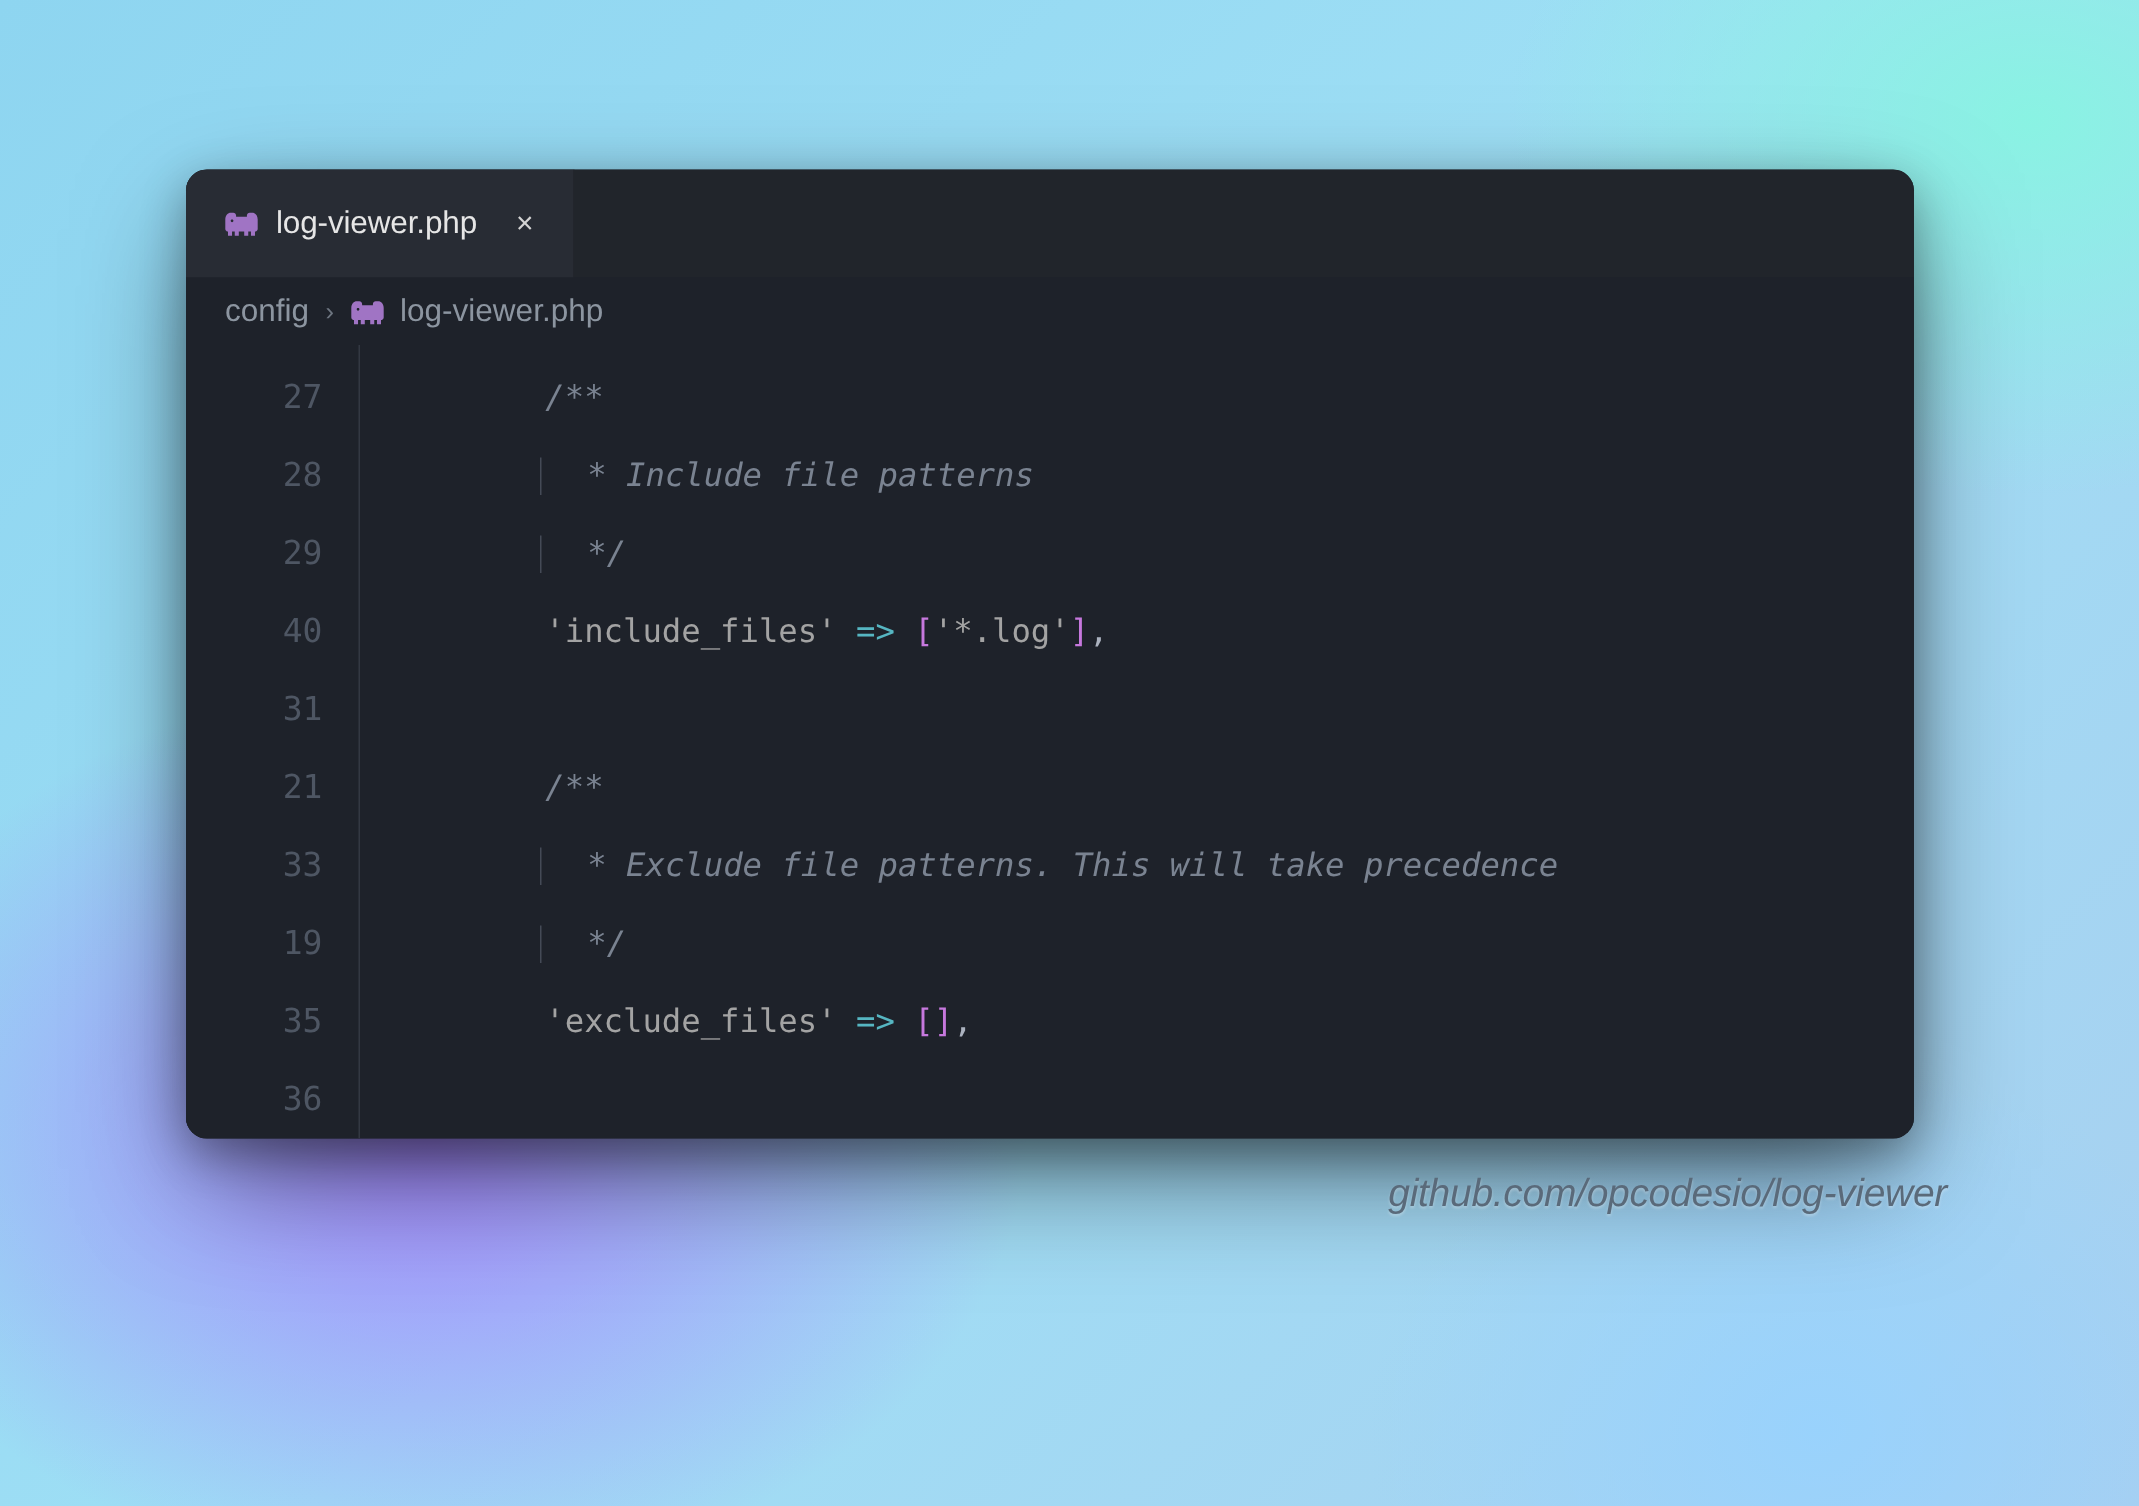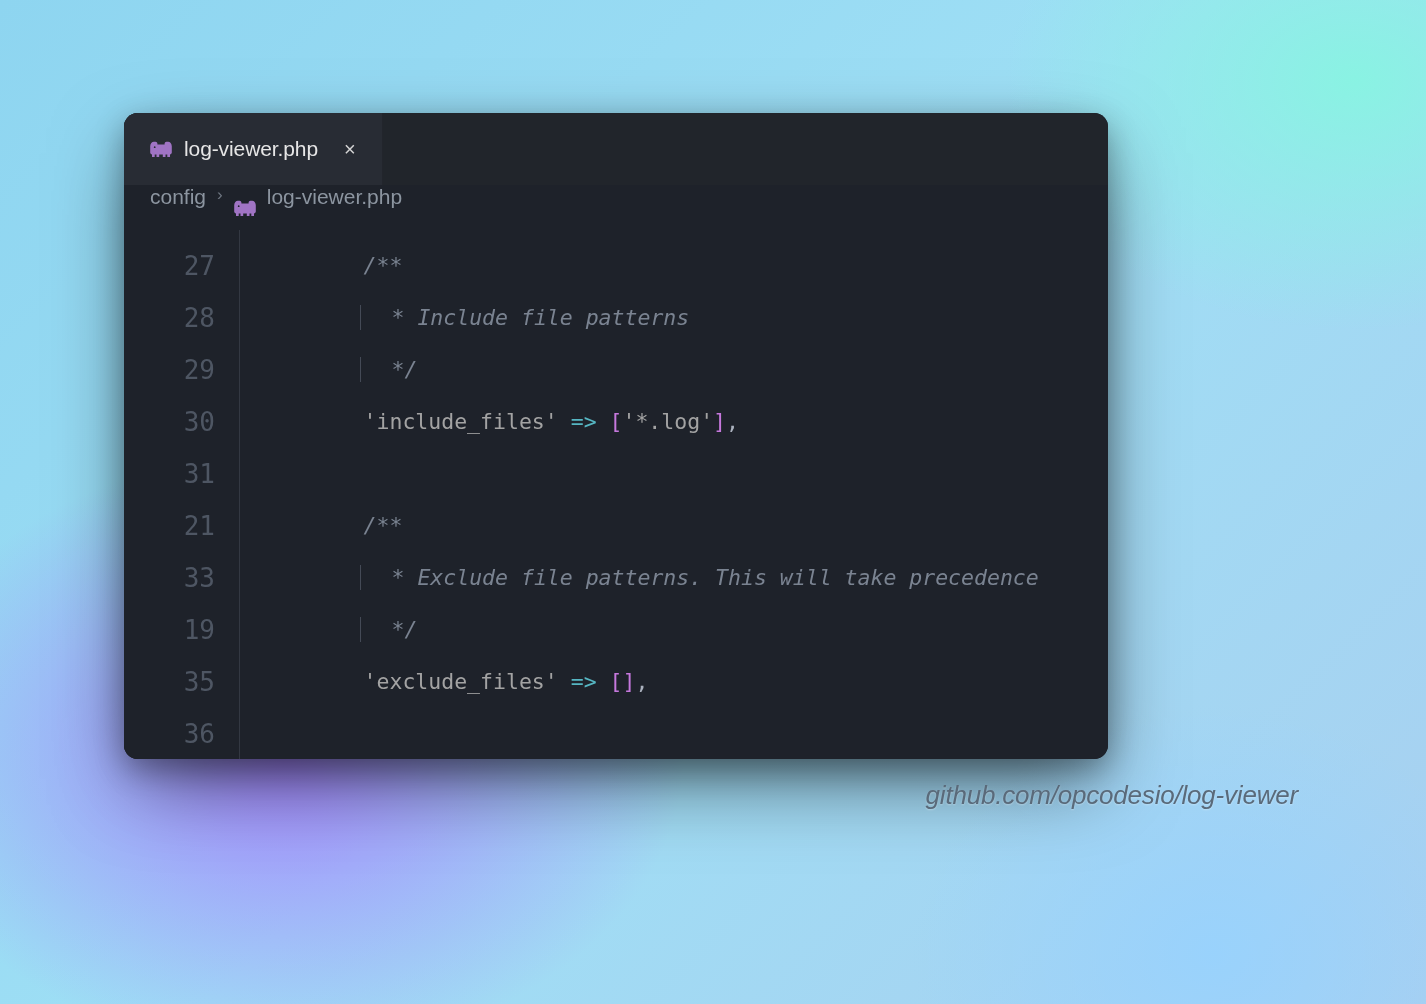--- a/index.html
+++ b/index.html
@@ -16,21 +16,21 @@
                   linear-gradient(135deg, #8ed5f0 0%, #9fdff5 50%, #a8cff0 100%);
       font-family: -apple-system, BlinkMacSystemFont, "Segoe UI", sans-serif;
       position: relative;
       overflow: hidden;
     }
 
     .editor-window {
       position: absolute;
       left: 124px;
       top: 113px;
-      width: 984px;
+      width: 1152px;
       height: 646px;
       background: #1e222a;
       border-radius: 14px;
       box-shadow: 0 30px 80px -10px rgba(0, 0, 0, 0.55), 0 10px 30px rgba(0,0,0,0.3);
       overflow: hidden;
       display: flex;
       flex-direction: column;
     }
 
     .tab-bar {
@@ -73,20 +73,21 @@
       margin-left: 10px;
       padding: 2px 4px;
       line-height: 1;
       font-weight: 300;
     }
 
     .breadcrumb-bar {
       height: 45px;
       background: #1e222a;
       display: flex;
+      align-items: center;
       padding: 0 26px;
       gap: 11px;
       color: #7d8590;
       font-size: 21px;
     }
 
     .breadcrumb-item {
       color: #8c95a0;
       font-size: 21px;
     }
@@ -106,21 +107,21 @@
       overflow: hidden;
     }
 
     .gutter {
       width: 115px;
       background: #1e222a;
       padding-top: 10px;
       text-align: right;
       padding-right: 24px;
       color: #4e5663;
-      font-size: 26px;
+      font-size: 22px;
       font-variant-numeric: tabular-nums;
       flex-shrink: 0;
     }
 
     .gutter-line {
       height: 52px;
       line-height: 52px;
     }
 
     .code-content {
@@ -211,21 +212,21 @@
       </svg>
     </span>
     <span class="breadcrumb-item">log-viewer.php</span>
   </div>
 
   <div class="code-area">
     <div class="gutter" id="gutter">
         <div class="gutter-line">27</div>
         <div class="gutter-line">28</div>
         <div class="gutter-line">29</div>
-        <div class="gutter-line">30</div>
+        <div class="gutter-line">40</div>
         <div class="gutter-line">31</div>
         <div class="gutter-line">21</div>
         <div class="gutter-line">33</div>
         <div class="gutter-line">19</div>
         <div class="gutter-line">35</div>
         <div class="gutter-line">36</div>
       </div>
     <div class="code-content" id="code"><div class="code-line"><span>        <span class="tok-comment">/**</span></span></div><div class="code-line"><span>        <span class="tok-comment tok-comment-guide"> * Include file patterns</span></span></div><div class="code-line"><span>        <span class="tok-comment tok-comment-guide"> */</span></span></div><div class="code-line"><span>        <span class="tok-string">'include_files'</span><span class="tok-punct"> </span><span class="tok-operator">=&gt;</span><span class="tok-punct"> </span><span class="tok-bracket">[</span><span class="tok-string">'*.log'</span><span class="tok-bracket">]</span><span class="tok-punct">,</span></span></div><div class="code-line"><span></span></div><div class="code-line"><span>        <span class="tok-comment">/**</span></span></div><div class="code-line"><span>        <span class="tok-comment tok-comment-guide"> * Exclude file patterns. This will take precedence</span></span></div><div class="code-line"><span>        <span class="tok-comment tok-comment-guide"> */</span></span></div><div class="code-line"><span>        <span class="tok-string">'exclude_files'</span><span class="tok-punct"> </span><span class="tok-operator">=&gt;</span><span class="tok-punct"> </span><span class="tok-bracket">[</span><span class="tok-bracket">]</span><span class="tok-punct">,</span></span></div><div class="code-line"><span></span></div></div>
   </div>
 

